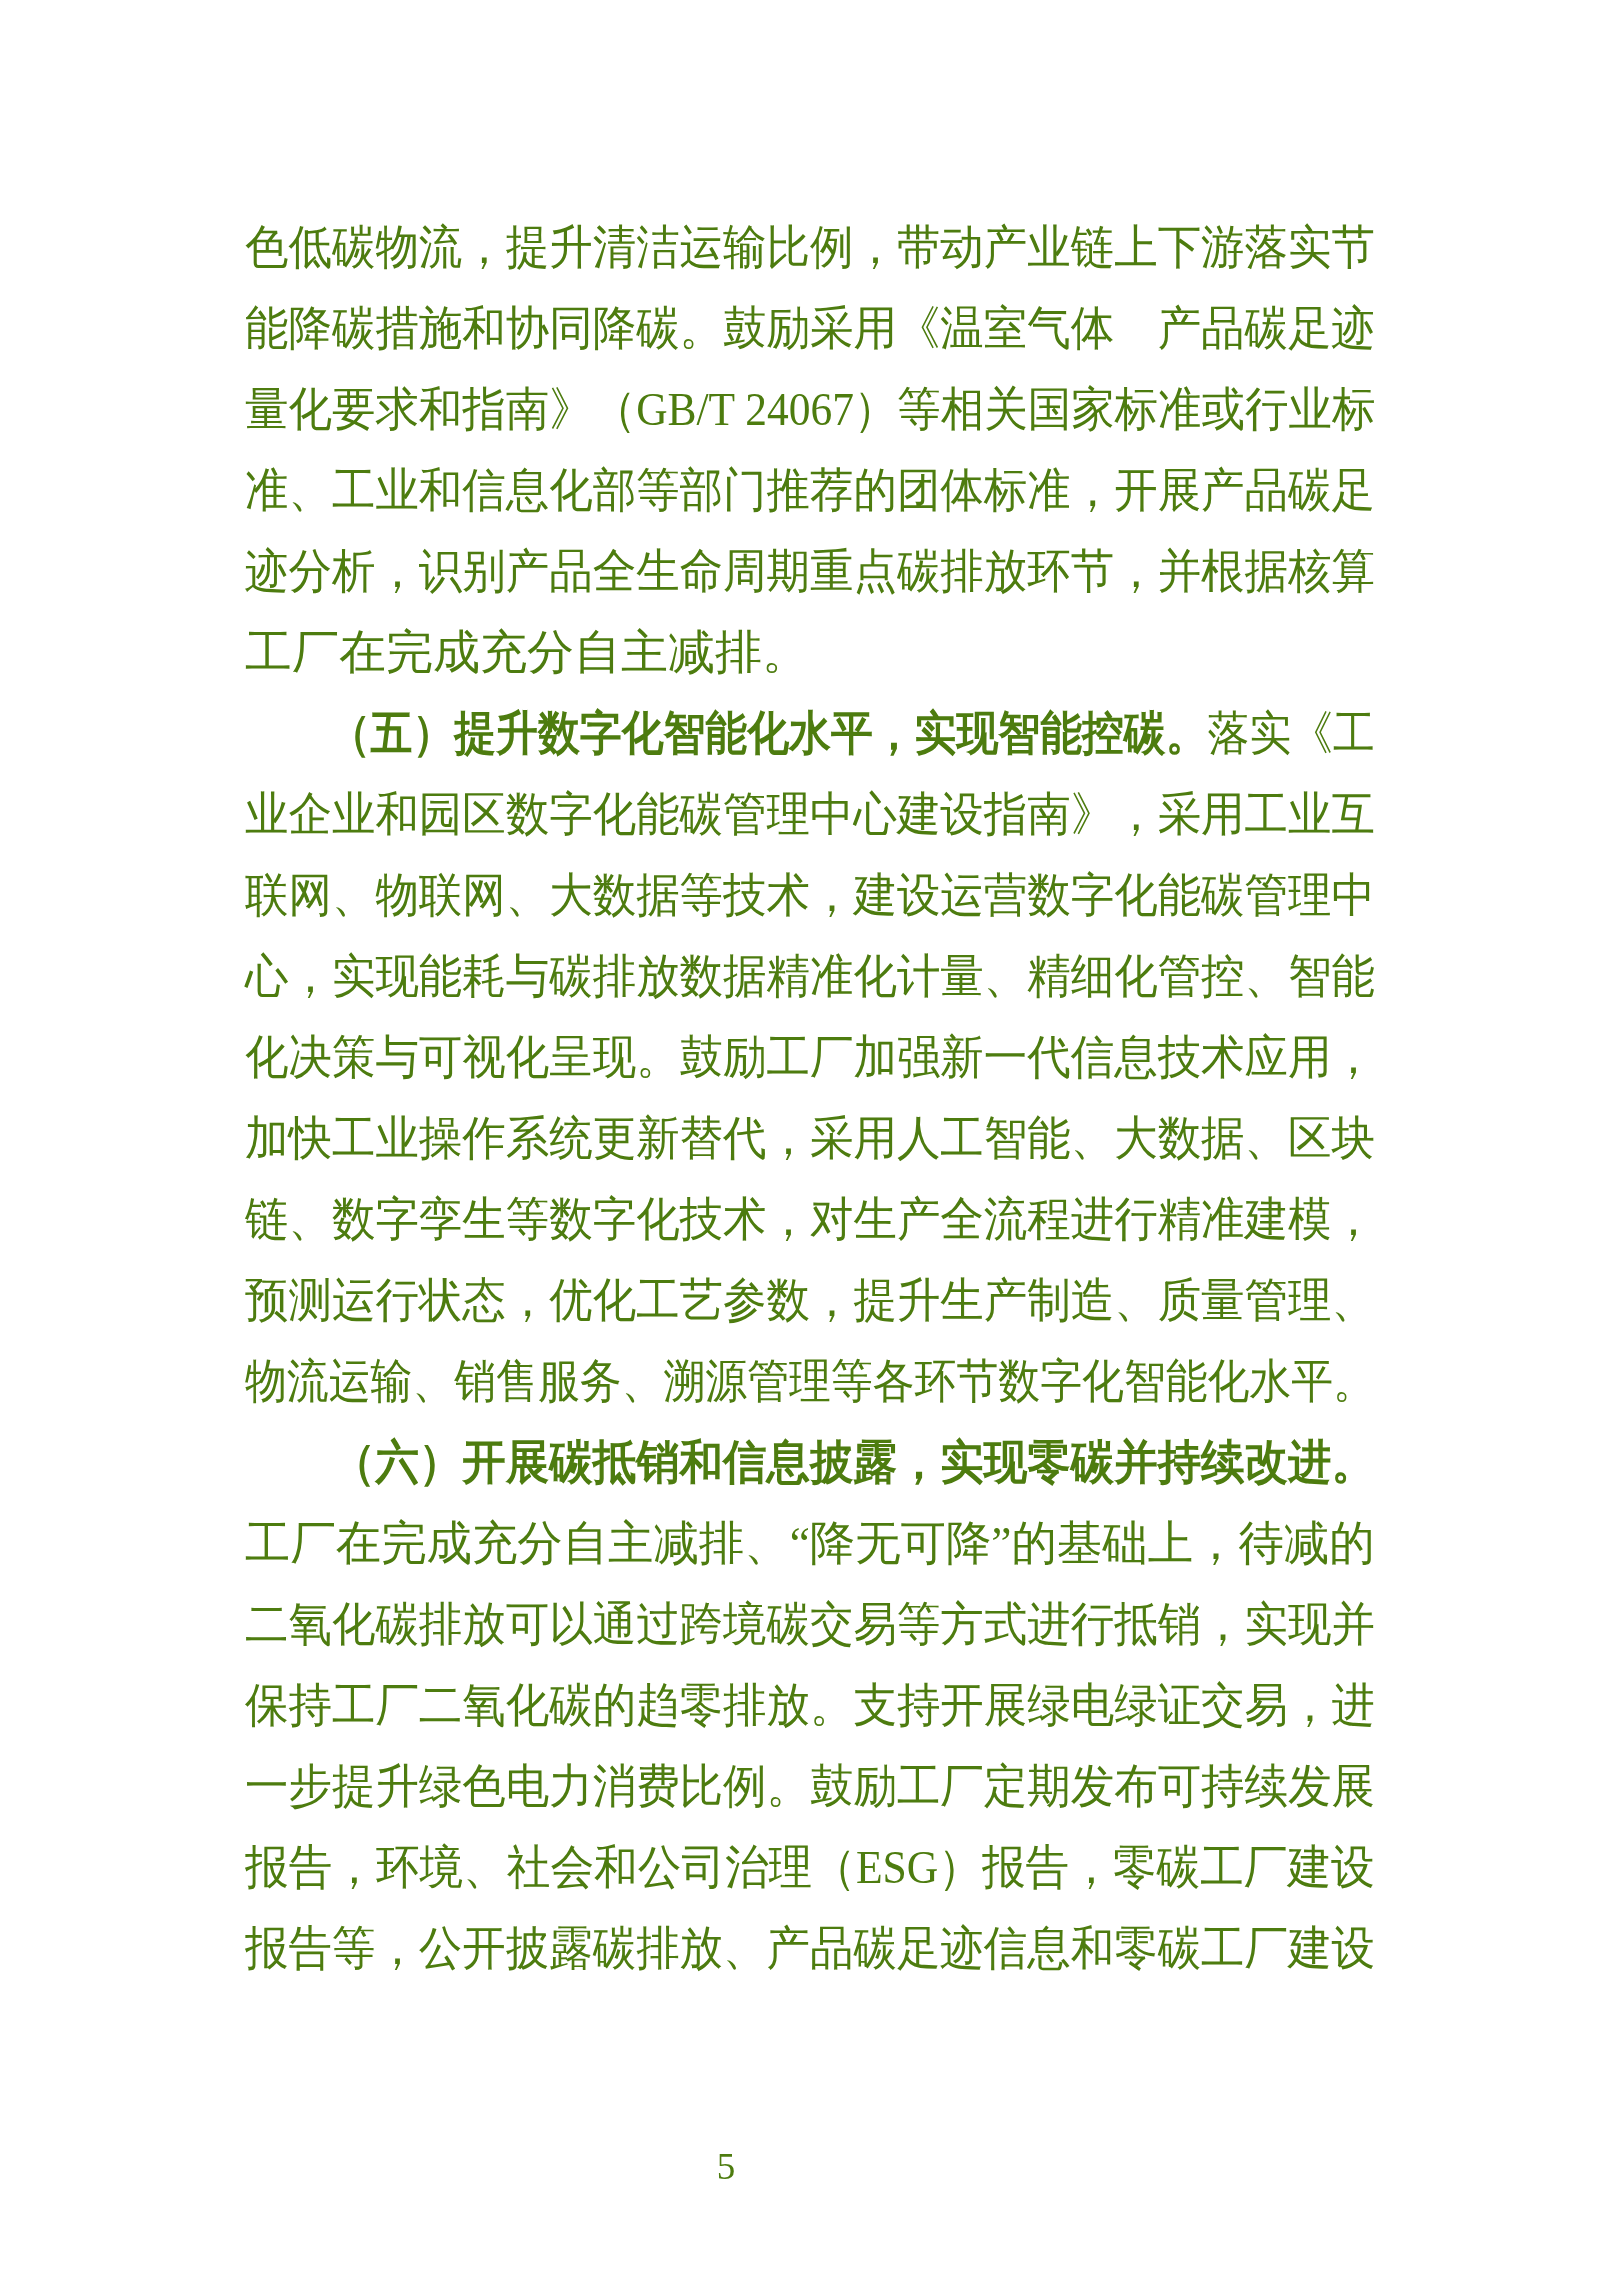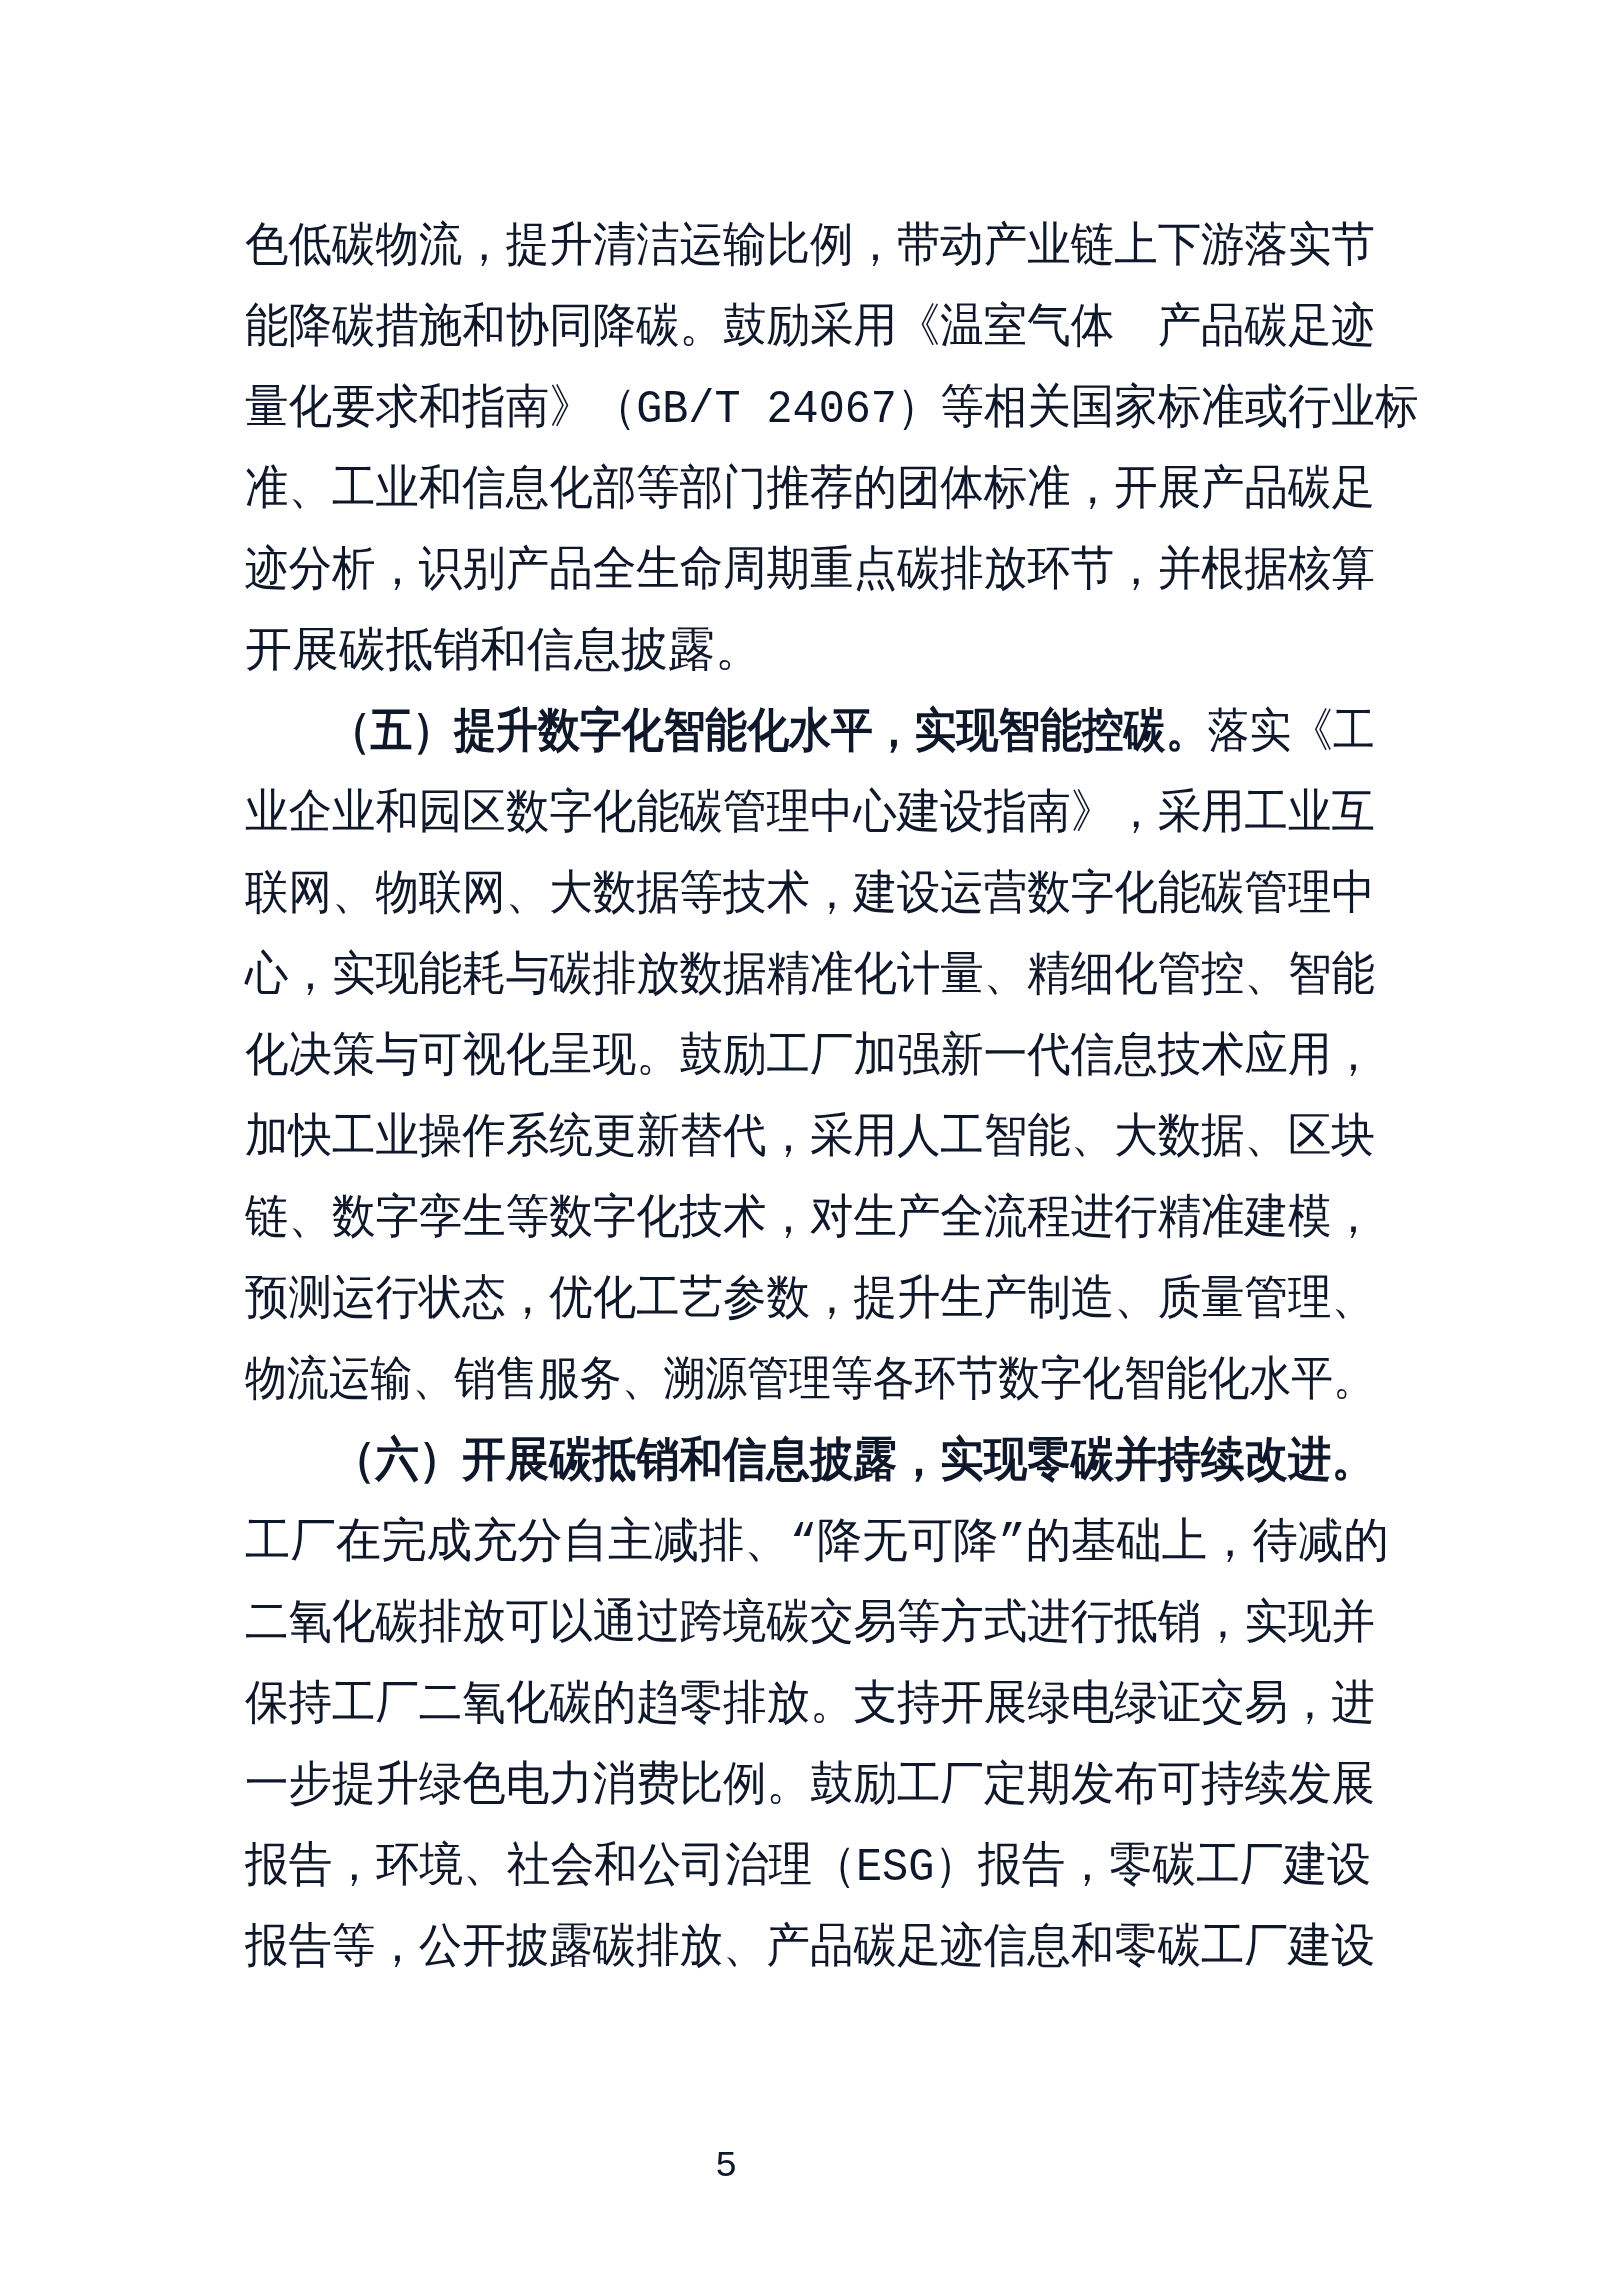--- a/index.html
+++ b/index.html
@@ -6,22 +6,22 @@
     margin: 0;
     padding: 0;
     background: #ffffff;
   }
   .page {
     position: relative;
     width: 1452px;
     height: 2293px;
     background: #ffffff;
     overflow: hidden;
-    font-family: Liberation Mono, monospace;
-    color: #0f172a;
+    font-family: Liberation Serif, serif;
+    color: #4d7c0f;
   }
   .body-text {
     position: absolute;
     left: 245px;
     top: 207px;
     width: 1131px;
   }
   .line {
     height: 81px;
     line-height: 81px;
@@ -54,21 +54,21 @@
 </head>
 <body>
 
 <div class="page">
   <div class="body-text">
       <div class="line" style="transform: scaleX(0.924679);"><span class="seg">色低碳物流，提升清洁运输比例，带动产业链上下游落实节</span></div>
       <div class="line" style="transform: scaleX(0.924679);"><span class="seg">能降碳措施和协同降碳。鼓励采用《温室气体　产品碳足迹</span></div>
       <div class="line" style="transform: scaleX(0.924679);"><span class="seg">量化要求和指南》（GB/T 24067）等相关国家标准或行业标</span></div>
       <div class="line" style="transform: scaleX(0.924679);"><span class="seg">准、工业和信息化部等部门推荐的团体标准，开展产品碳足</span></div>
       <div class="line" style="transform: scaleX(0.924679);"><span class="seg">迹分析，识别产品全生命周期重点碳排放环节，并根据核算</span></div>
-      <div class="line no-fill"><span class="seg">开展碳抵销和信息披露。</span></div>
+      <div class="line no-fill"><span class="seg">工厂在完成充分自主减排。</span></div>
       <div class="line indent" style="transform: scaleX(0.890432);"><span class="seg bold">（五）提升数字化智能化水平，实现智能控碳。</span><span class="seg">落实《工</span></div>
       <div class="line" style="transform: scaleX(0.924679);"><span class="seg">业企业和园区数字化能碳管理中心建设指南》，采用工业互</span></div>
       <div class="line" style="transform: scaleX(0.924679);"><span class="seg">联网、物联网、大数据等技术，建设运营数字化能碳管理中</span></div>
       <div class="line" style="transform: scaleX(0.924679);"><span class="seg">心，实现能耗与碳排放数据精准化计量、精细化管控、智能</span></div>
       <div class="line" style="transform: scaleX(0.924679);"><span class="seg">化决策与可视化呈现。鼓励工厂加强新一代信息技术应用，</span></div>
       <div class="line" style="transform: scaleX(0.924679);"><span class="seg">加快工业操作系统更新替代，采用人工智能、大数据、区块</span></div>
       <div class="line" style="transform: scaleX(0.924679);"><span class="seg">链、数字孪生等数字化技术，对生产全流程进行精准建模，</span></div>
       <div class="line" style="transform: scaleX(0.924679);"><span class="seg">预测运行状态，优化工艺参数，提升生产制造、质量管理、</span></div>
       <div class="line no-fill" style="transform: scaleX(0.890432);"><span class="seg">物流运输、销售服务、溯源管理等各环节数字化智能化水平。</span></div>
       <div class="line indent" style="transform: scaleX(0.924679);"><span class="seg bold">（六）开展碳抵销和信息披露，实现零碳并持续改进。</span></div>

